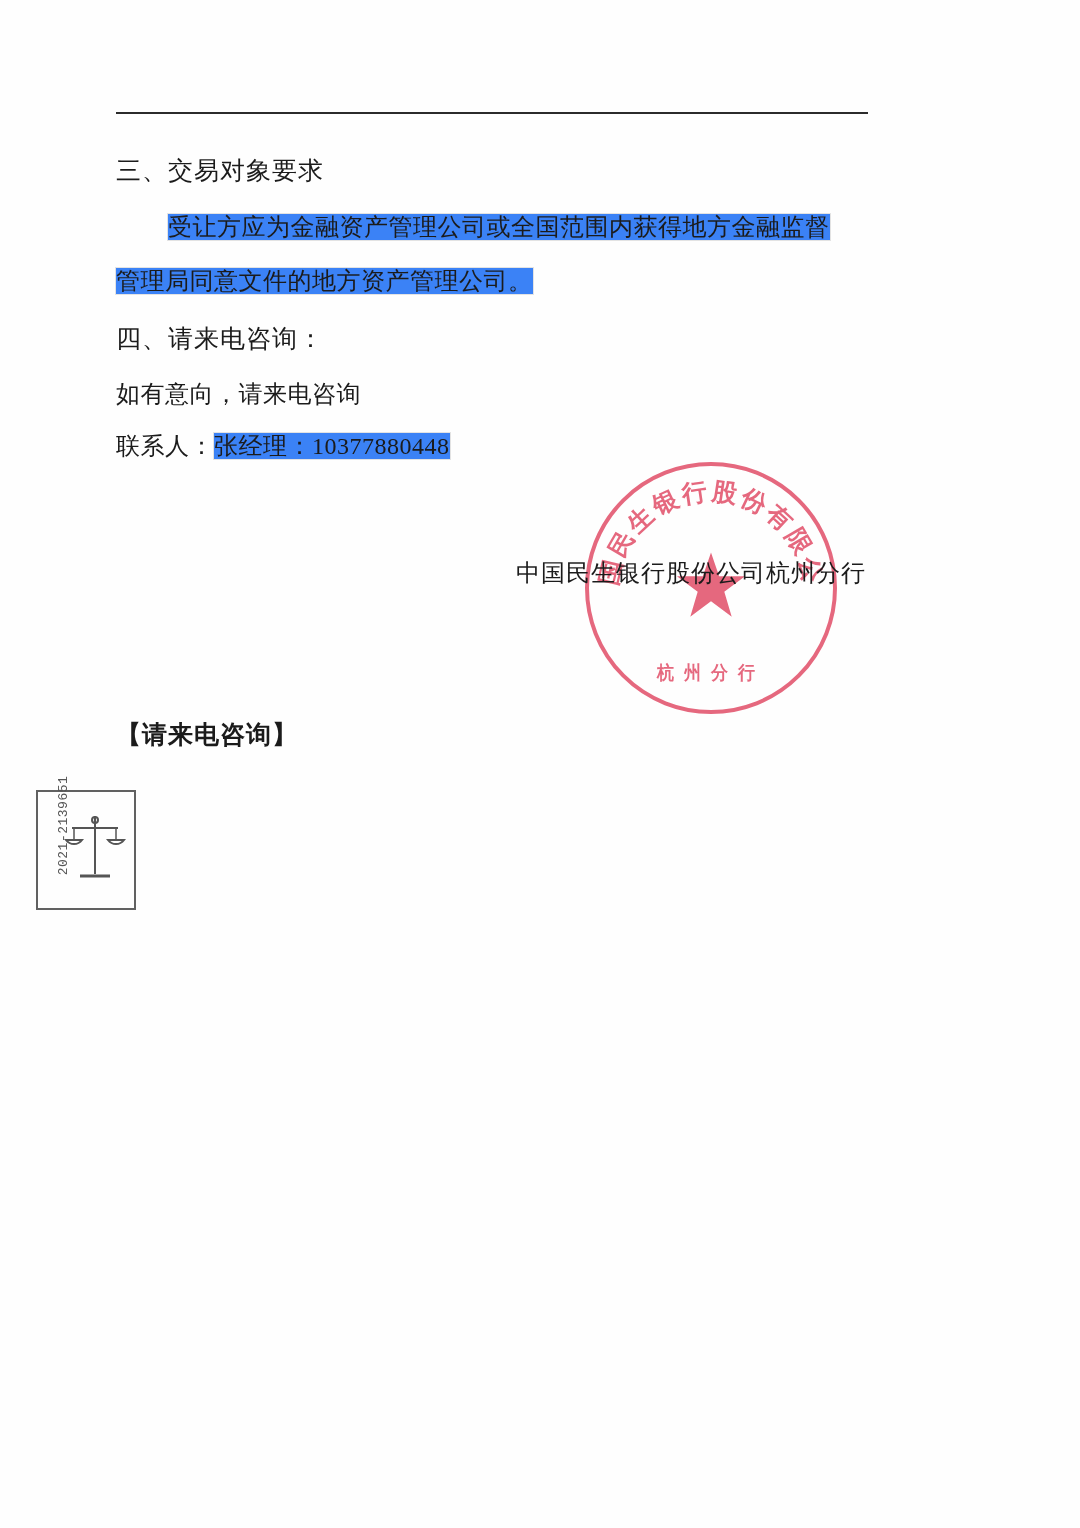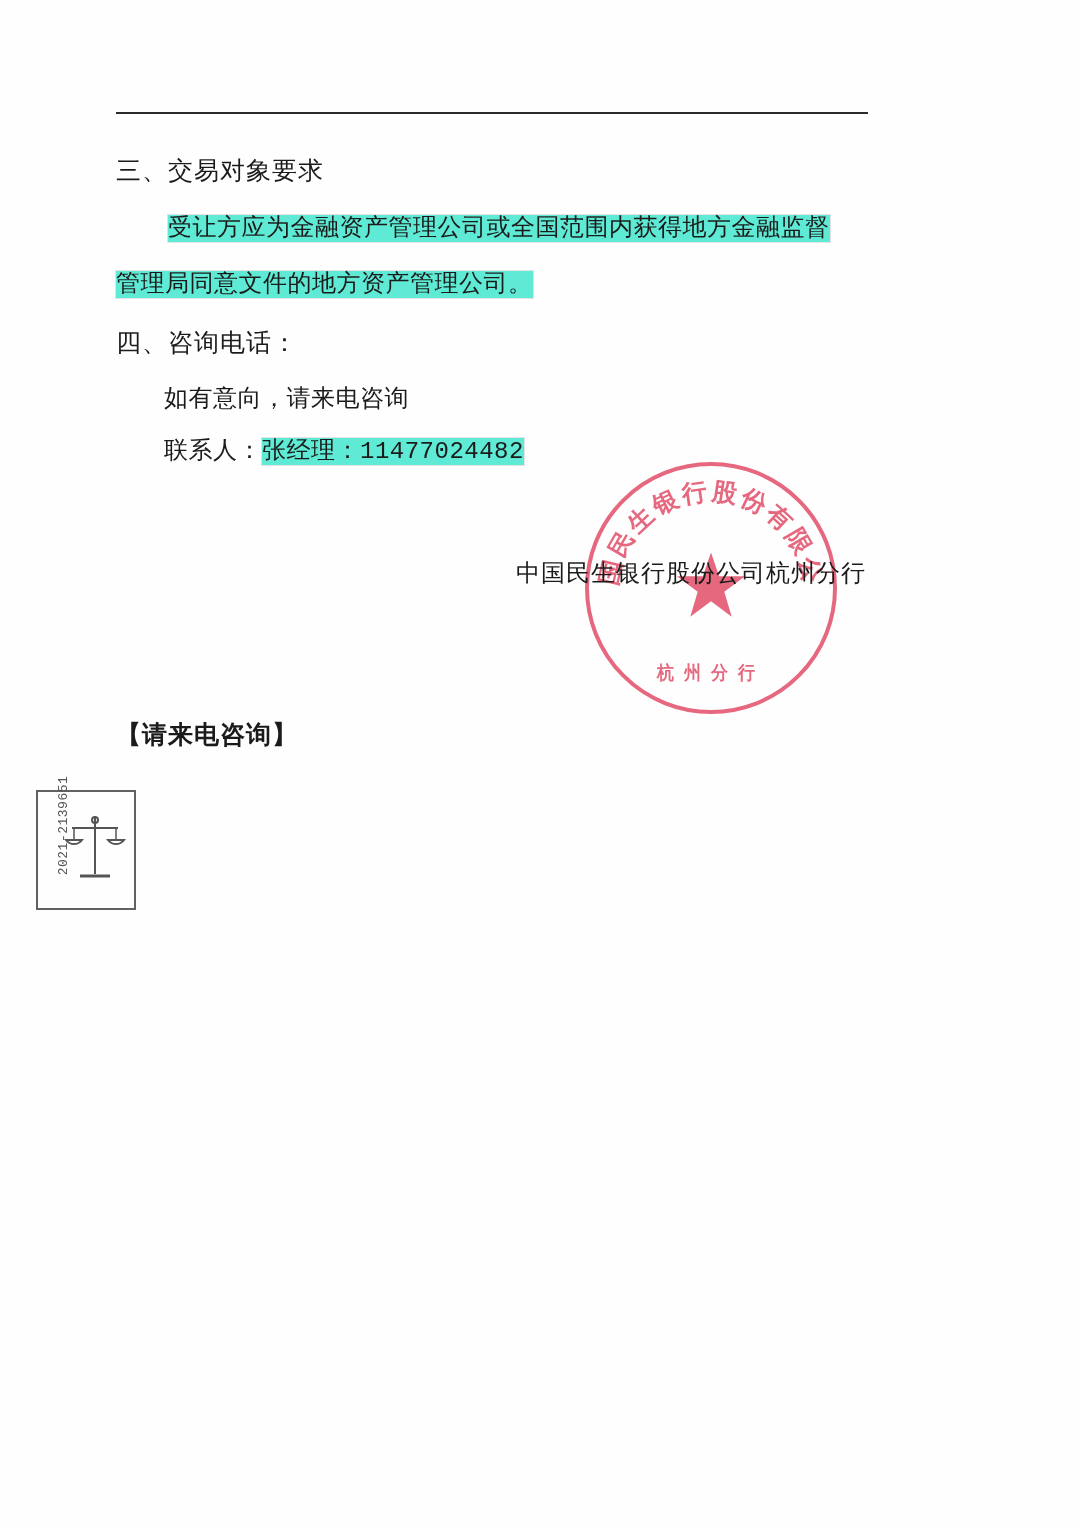--- a/index.html
+++ b/index.html
@@ -54,32 +54,30 @@
     letter-spacing: 0.5px;
     text-align: justify;
     margin: 0;
   }
 
   .indent2 {
     text-indent: 52px;
   }
 
   .hl {
-    background: #5eead4;
+    background: #3b82f6;
     box-shadow: 0 0 0 1px rgba(200,200,200,0.5);
-    font-family: Liberation Mono, monospace;
   }
 
   .gap-sm { height: 10px; }
 
   .sub-line {
     font-size: 24px;
     line-height: 52px;
     letter-spacing: 0.5px;
-    margin-left: 48px;
   }
 
   
   .sign-block {
     position: absolute;
     left: 116px;
     top: 545px;
     width: 760px;
     text-align: right;
   }
@@ -209,26 +207,26 @@
 
     <div class="para indent2">
       <span class="hl">受让方应为金融资产管理公司或全国范围内获得地方金融监督</span>
     </div>
     <div class="para">
       <span class="hl">管理局同意文件的地方资产管理公司。</span>
     </div>
 
     <div class="gap-sm"></div>
 
-    <div class="section-head">四、咨询电话：</div>
+    <div class="section-head">四、请来电咨询：</div>
 
     <div class="sub-line">如有意向，请来电咨询</div>
 
     <div class="sub-line">
-      <span>联系人：</span><span class="hl">张经理：11477024482</span>
+      <span>联系人：</span><span class="hl">张经理：10377880448</span>
     </div>
 
   </div>
 
   <div class="seal">
     <svg class="seal-arc" viewBox="0 0 244 244">
       <defs>
         <path id="arcpath" d="M 28,128 A 94,94 0 0 1 216,128" fill="none"></path>
       </defs>
       <text>

